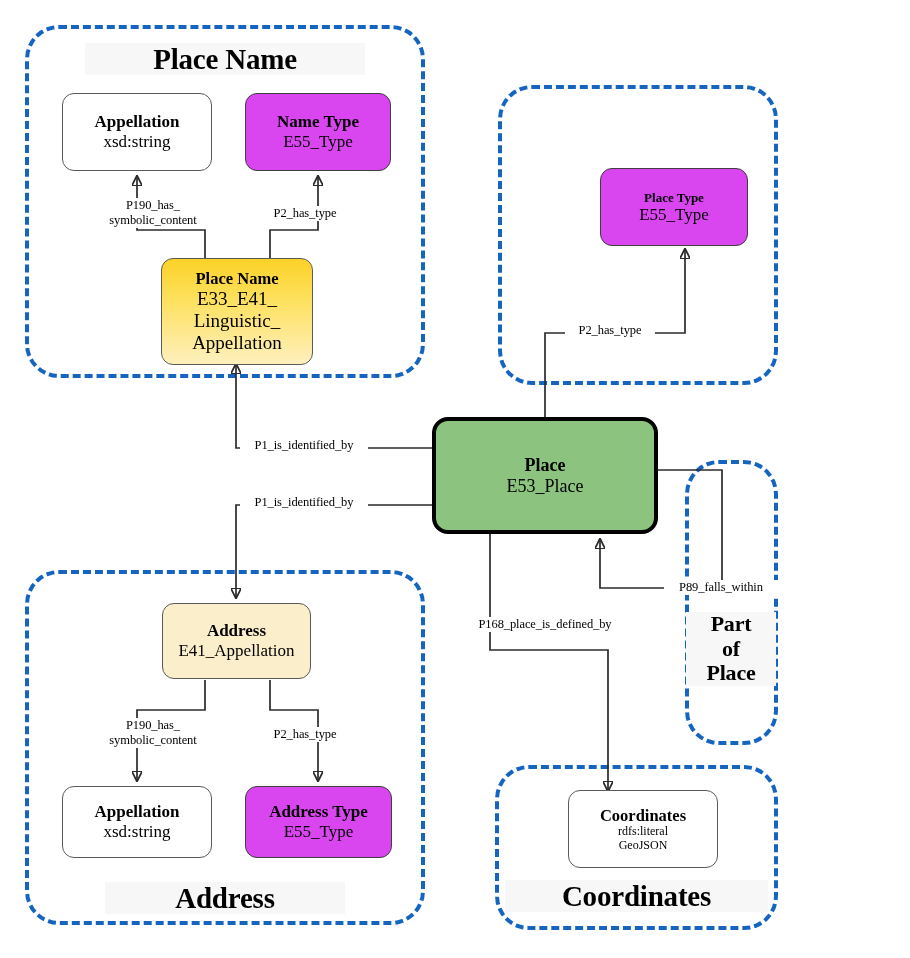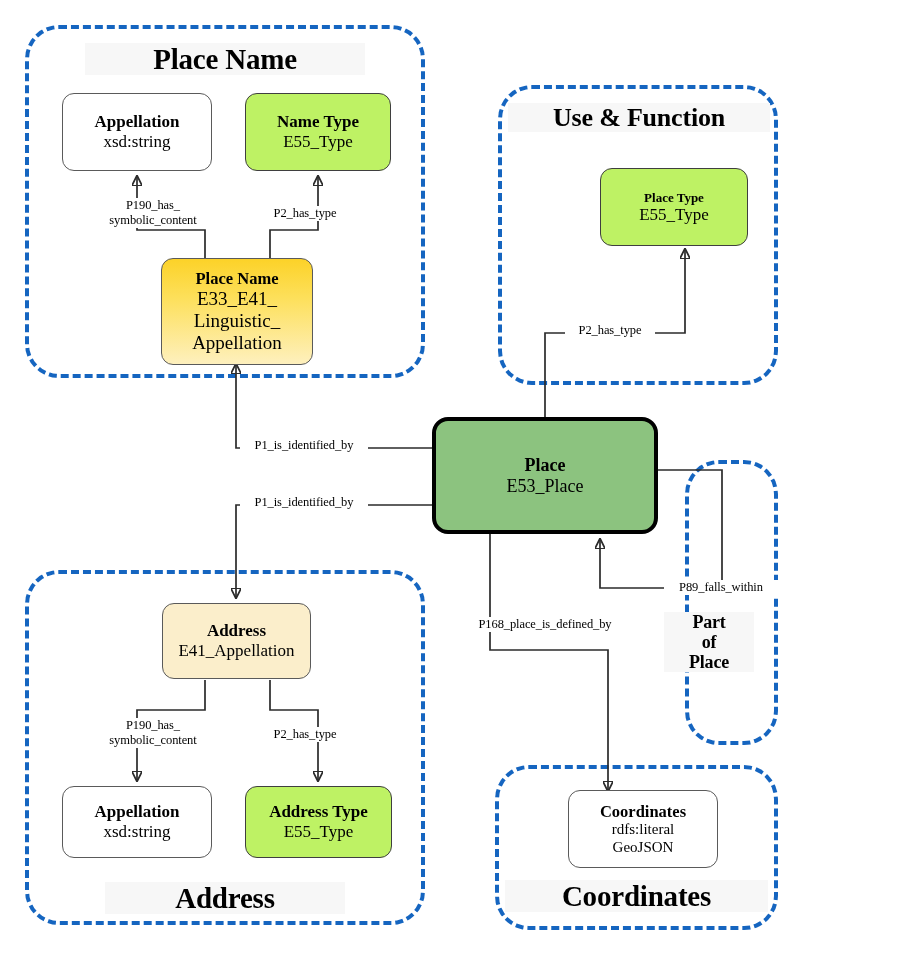--- a/index.html
+++ b/index.html
@@ -55,21 +55,21 @@
     font-weight: bold;
     line-height: 1.16;
   }
   .node .n-sub {
     font-weight: normal;
     line-height: 1.16;
     white-space: pre-line;
   }
 
   .node.white   { background: #ffffff; border-color: #5a5a5a; }
-  .node.orange  { background: #bef264; border-color: #3f3f3f; }
+  .node.orange  { background: #d946ef; border-color: #3f3f3f; }
   .node.cream   { background: #FBEECB; border-color: #5a5a5a; }
   .node.yellow  {
     background: linear-gradient(180deg, #FCD228 0%, #FDE05C 38%, #FEF0BE 100%);
     border-color: #5a5a5a;
   }
   .node.green   {
     background: #8CC37F;
     border: 4px solid #000000;
     border-radius: 16px;
   }
@@ -98,24 +98,23 @@
 </style>
 </head>
 <body>
 
 <div id="canvas">
 
   <div class="group" style="left:25px; top:25px; width:400px; height:353px;"></div>
   <div class="group-title" style="left:85px; top:43px; width:280px; font-size:29px;">Place Name</div>
 
   <div class="group" style="left:498px; top:85px; width:280px; height:300px;"></div>
-  <div class="group-title" style="left:508px; top:103px; width:262px; font-size:26px;">Use &amp; Function</div>
 
   <div class="group" style="left:685px; top:460px; width:93px; height:285px;"></div>
-  <div class="group-title" style="left:664px; top:612px; width:90px; font-size:18px;">Part
+  <div class="group-title" style="left:686px; top:612px; width:90px; font-size:22px;">Part
 of
 Place</div>
 
   <div class="group" style="left:25px; top:570px; width:400px; height:355px;"></div>
   <div class="group-title" style="left:105px; top:882px; width:240px; font-size:29px;">Address</div>
 
   <div class="group" style="left:495px; top:765px; width:283px; height:165px;"></div>
   <div class="group-title" style="left:505px; top:880px; width:263px; font-size:29px;">Coordinates</div>
 
   <svg id="wires" viewBox="0 0 910 958" xmlns="http://www.w3.org/2000/svg">
@@ -193,17 +192,17 @@
     <div class="n-sub" style="font-size:17px;">xsd:string</div>
   </div>
 
   <div class="node orange" style="left:245px; top:786px; width:147px; height:72px;align-items:center;">
     <div class="n-title" style="font-size:17px;">Address Type</div>
     <div class="n-sub" style="font-size:17px;">E55_Type</div>
   </div>
 
   <div class="node white" style="left:568px; top:790px; width:150px; height:78px;">
     <div class="n-title" style="font-size:16.5px;">Coordinates</div>
-    <div class="n-sub" style="font-size:15px;">rdfs:literal
+    <div class="n-sub" style="font-size:12px;">rdfs:literal
 GeoJSON</div>
   </div>
 
 </div>
 
 </body></html>

